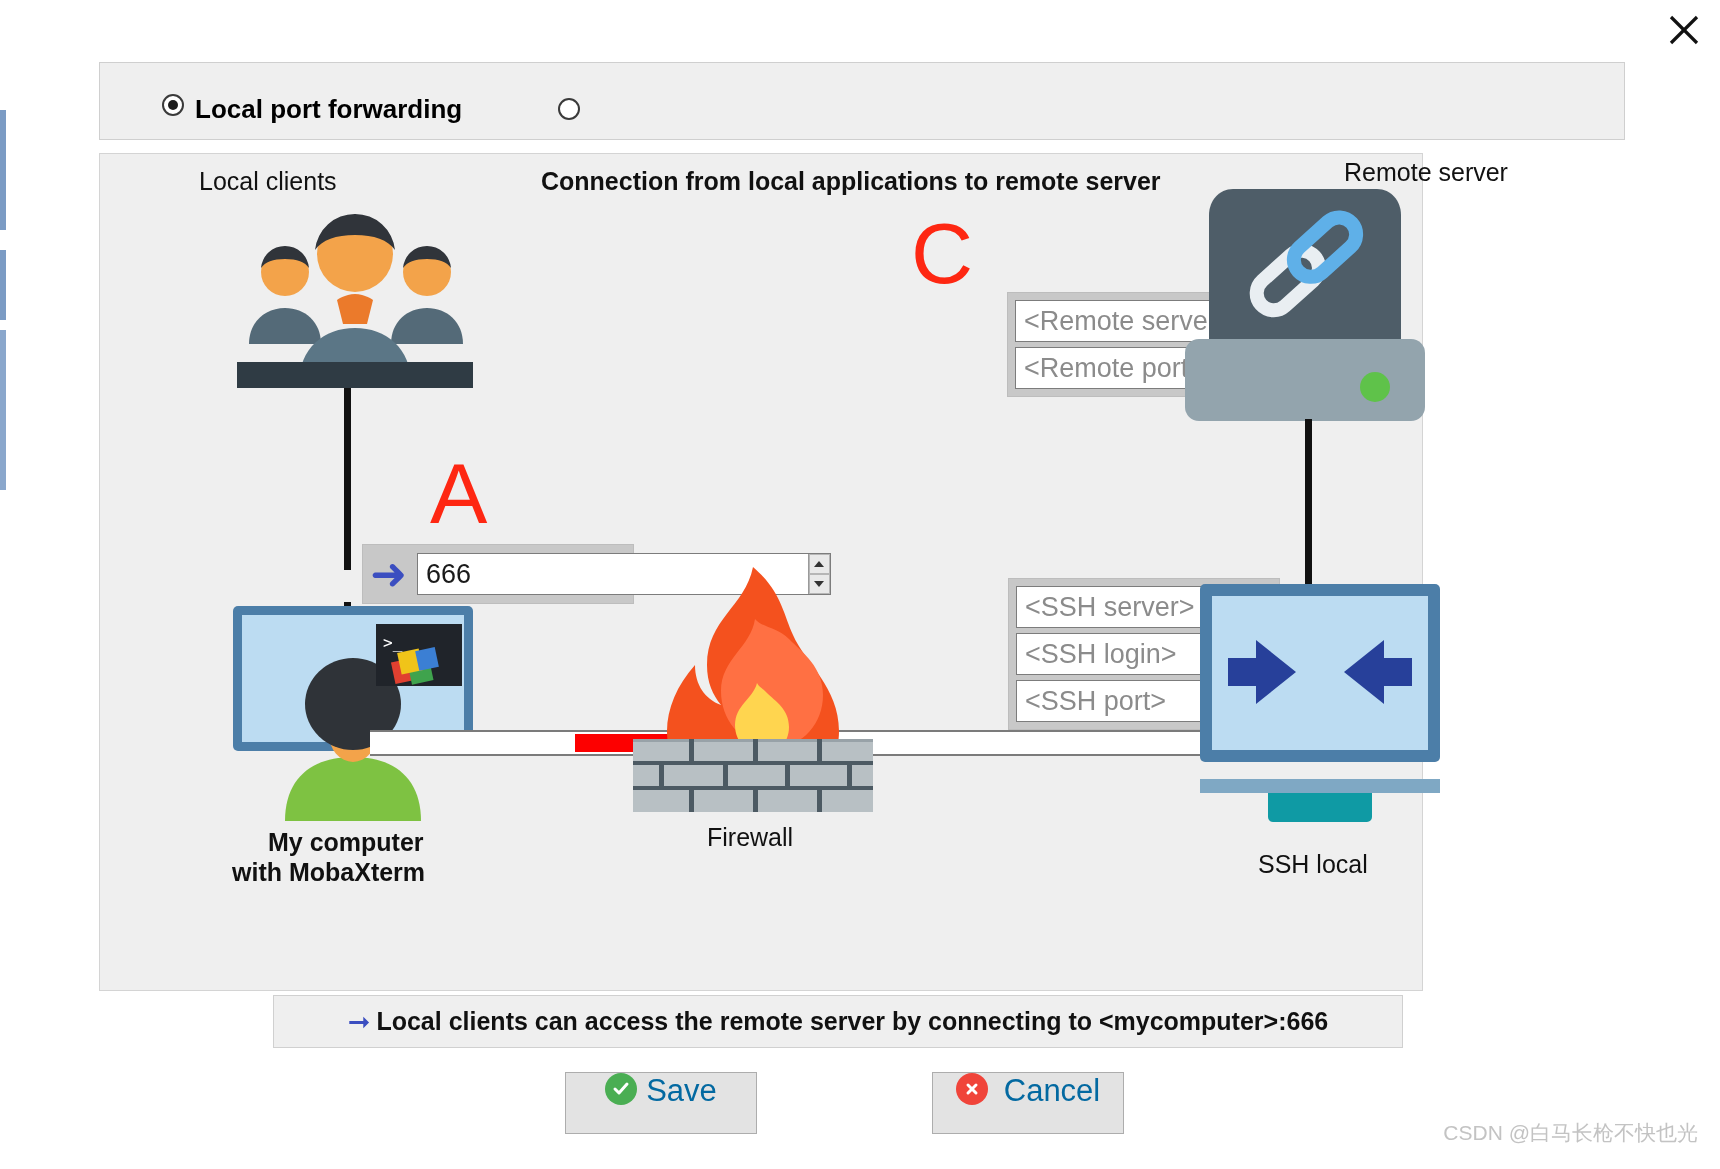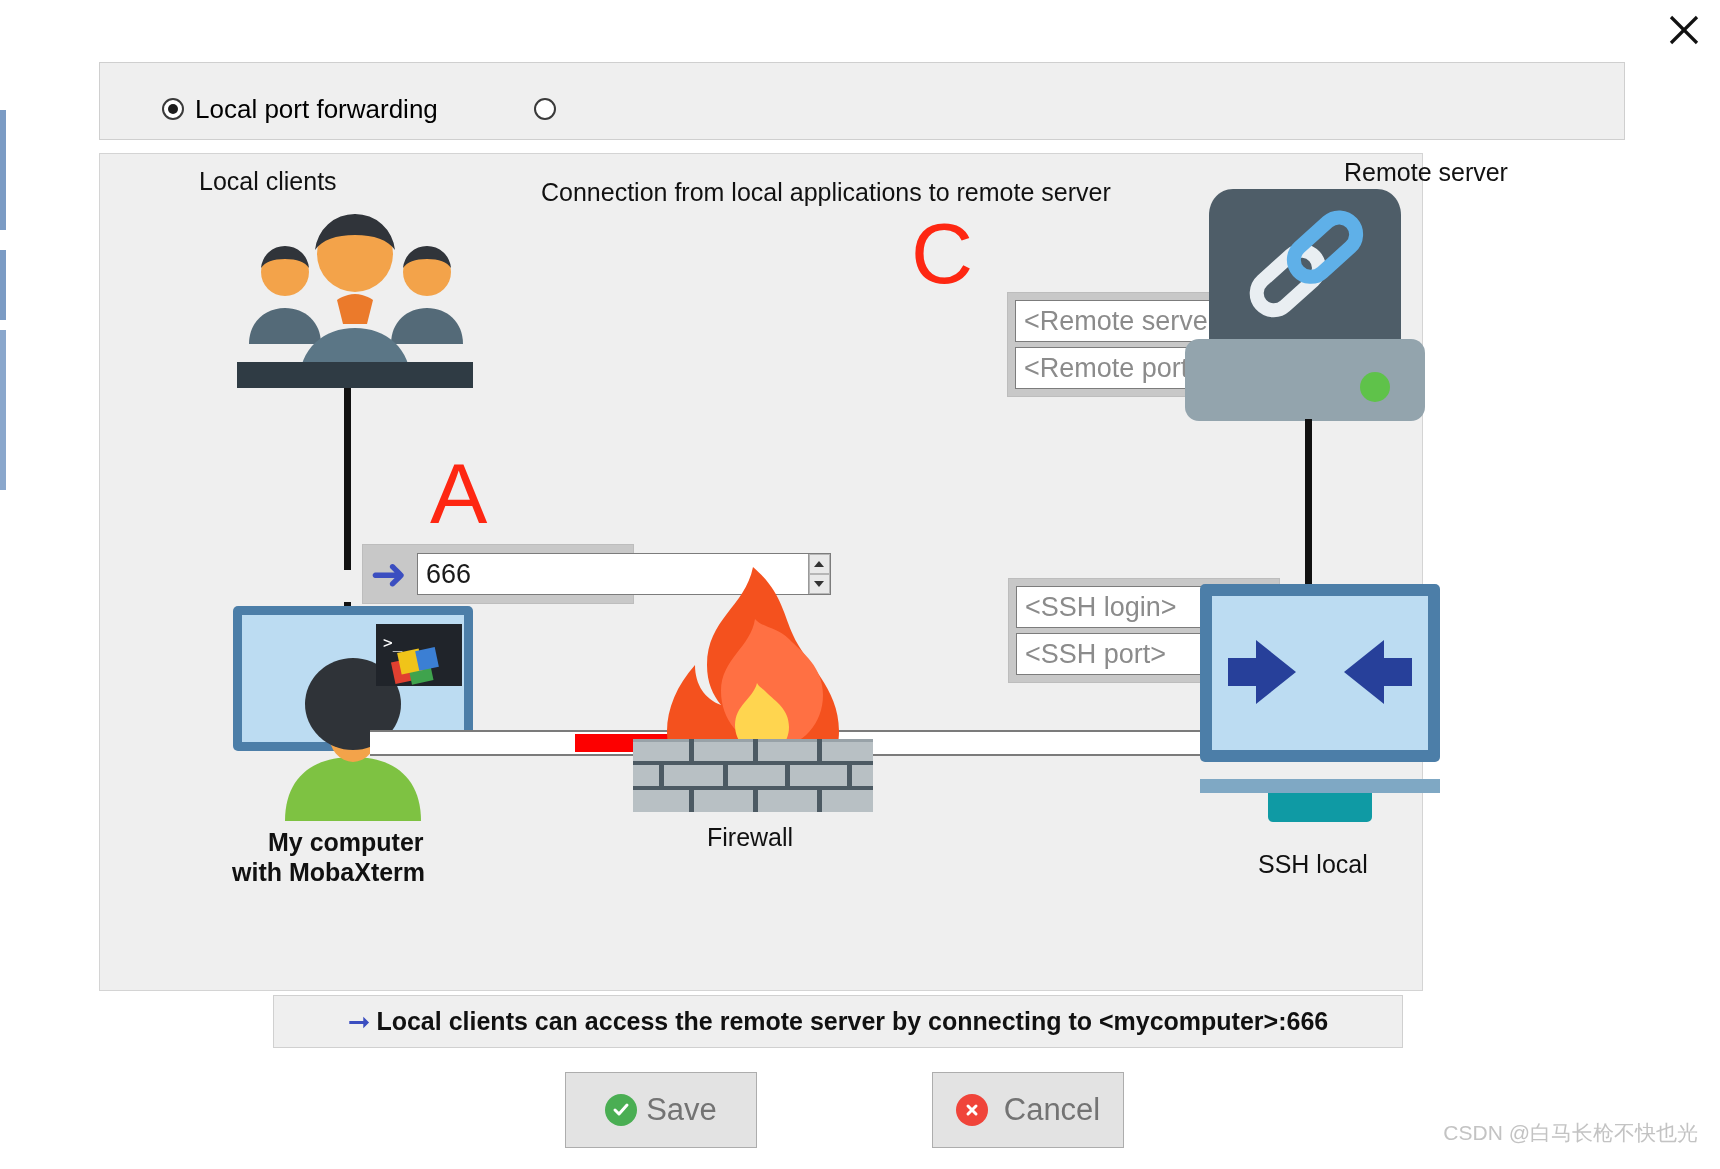--- a/index.html
+++ b/index.html
@@ -37,23 +37,23 @@
     position: absolute;
     left: 99px; top: 62px;
     width: 1526px; height: 78px;
     background: #efefef;
     border: 1px solid #cfcfcf;
     display: flex;
     align-items: center;
   }
   .radio-item {
     display: flex;
-    align-items: center;
+    align-items: flex-start;
     cursor: pointer;
-    font-weight: normal;
+    font-weight: bold;
     font-size: 26px;
     color: #000;
     white-space: nowrap;
     margin-top: 16px;
   }
   .radio-item.r1 { margin-left: 62px; }
   .radio-item.r2 { margin-left: 96px; }
   .radio-item.r3 { margin-left: 90px; }
   .radio-dot {
     width: 22px; height: 22px;
@@ -175,29 +175,29 @@
   .statusbar .sb-arrow {
     color: #3b4ec0;
     font-size: 27px;
     margin-right: 6px;
     font-family: "DejaVu Sans", sans-serif;
   }
 
   
   .btn {
     position: absolute;
-    height: 76px;
+    height: 62px;
     background: #e3e3e3;
     border: 1px solid #adadad;
     display: flex;
-    align-items: center;
+    align-items: flex-start;
     justify-content: center;
     gap: 9px;
     font-size: 31px;
-    color: #737373;
+    color: #0369a1;
     cursor: pointer;
   }
   #save-button { left: 565px; top: 1072px; width: 192px; }
   #cancel-button { left: 932px; top: 1072px; width: 192px; gap: 16px; }
   .ico-circle {
     width: 32px; height: 32px; border-radius: 50%;
     display: flex; align-items: center; justify-content: center;
     flex: 0 0 auto;
   }
   .ico-ok { background: #4aae53; }
@@ -234,21 +234,21 @@
       <span>Local port forwarding</span>
     </div>
     <div class="radio-item r2">
       <span class="radio-dot"></span>
     </div>
   </div>
 
   <div class="diagram">
 
     <div class="lbl" style="left:99px;top:13px;">Local clients</div>
-    <div class="lbl" style="left:441px;top:24px;">Connection from local applications to remote server</div>
+    <div class="lbl" style="left:441px;top:13px;font-weight:bold;">Connection from local applications to remote server</div>
     <div class="lbl" style="left:1244px;top:4px;">Remote server</div>
 
     <svg style="position:absolute;left:137px;top:58px;" width="236" height="176" viewBox="0 0 236 176">
       <g>
         <circle cx="48" cy="60" r="24" fill="#f3a34a"></circle>
         <path d="M48 34a24 24 0 0 1 24 22c-4-6-12-9-24-9s-20 3-24 9A24 24 0 0 1 48 34z" fill="#30343a"></path>
         <path d="M12 132c0-22 16-36 36-36s36 14 36 36z" fill="#546a78"></path>
         <circle cx="190" cy="60" r="24" fill="#f3a34a"></circle>
         <path d="M190 34a24 24 0 0 1 24 22c-4-6-12-9-24-9s-20 3-24 9a24 24 0 0 1 24-22z" fill="#30343a"></path>
         <path d="M154 132c0-22 16-36 36-36s36 14 36 36z" fill="#546a78"></path>
@@ -359,20 +359,23 @@
         <rect x="120" y="51" width="5" height="22" fill="#4c5a63"></rect>
         <rect x="184" y="51" width="5" height="22" fill="#4c5a63"></rect>
       </g>
     </svg>
     <div class="lbl" style="left:607px;top:669px;">Firewall</div>
 
     <div class="redletter" style="left:1088px;top:446px;">B</div>
 
     <div class="field-group" style="left:908px;top:424px;width:272px;">
       <div class="field-row">
+        <input type="text" placeholder="&lt;SSH server&gt;" style="">
+      </div>
+      <div class="field-row">
         <input type="text" placeholder="&lt;SSH login&gt;" style="">
       </div>
       <div class="field-row">
         <input type="text" placeholder="&lt;SSH port&gt;" style="">
         <div class="spin">
           <div>
               <span class="tri-up"></span>
             </div>
           <div>
               <span class="tri-dn"></span>

